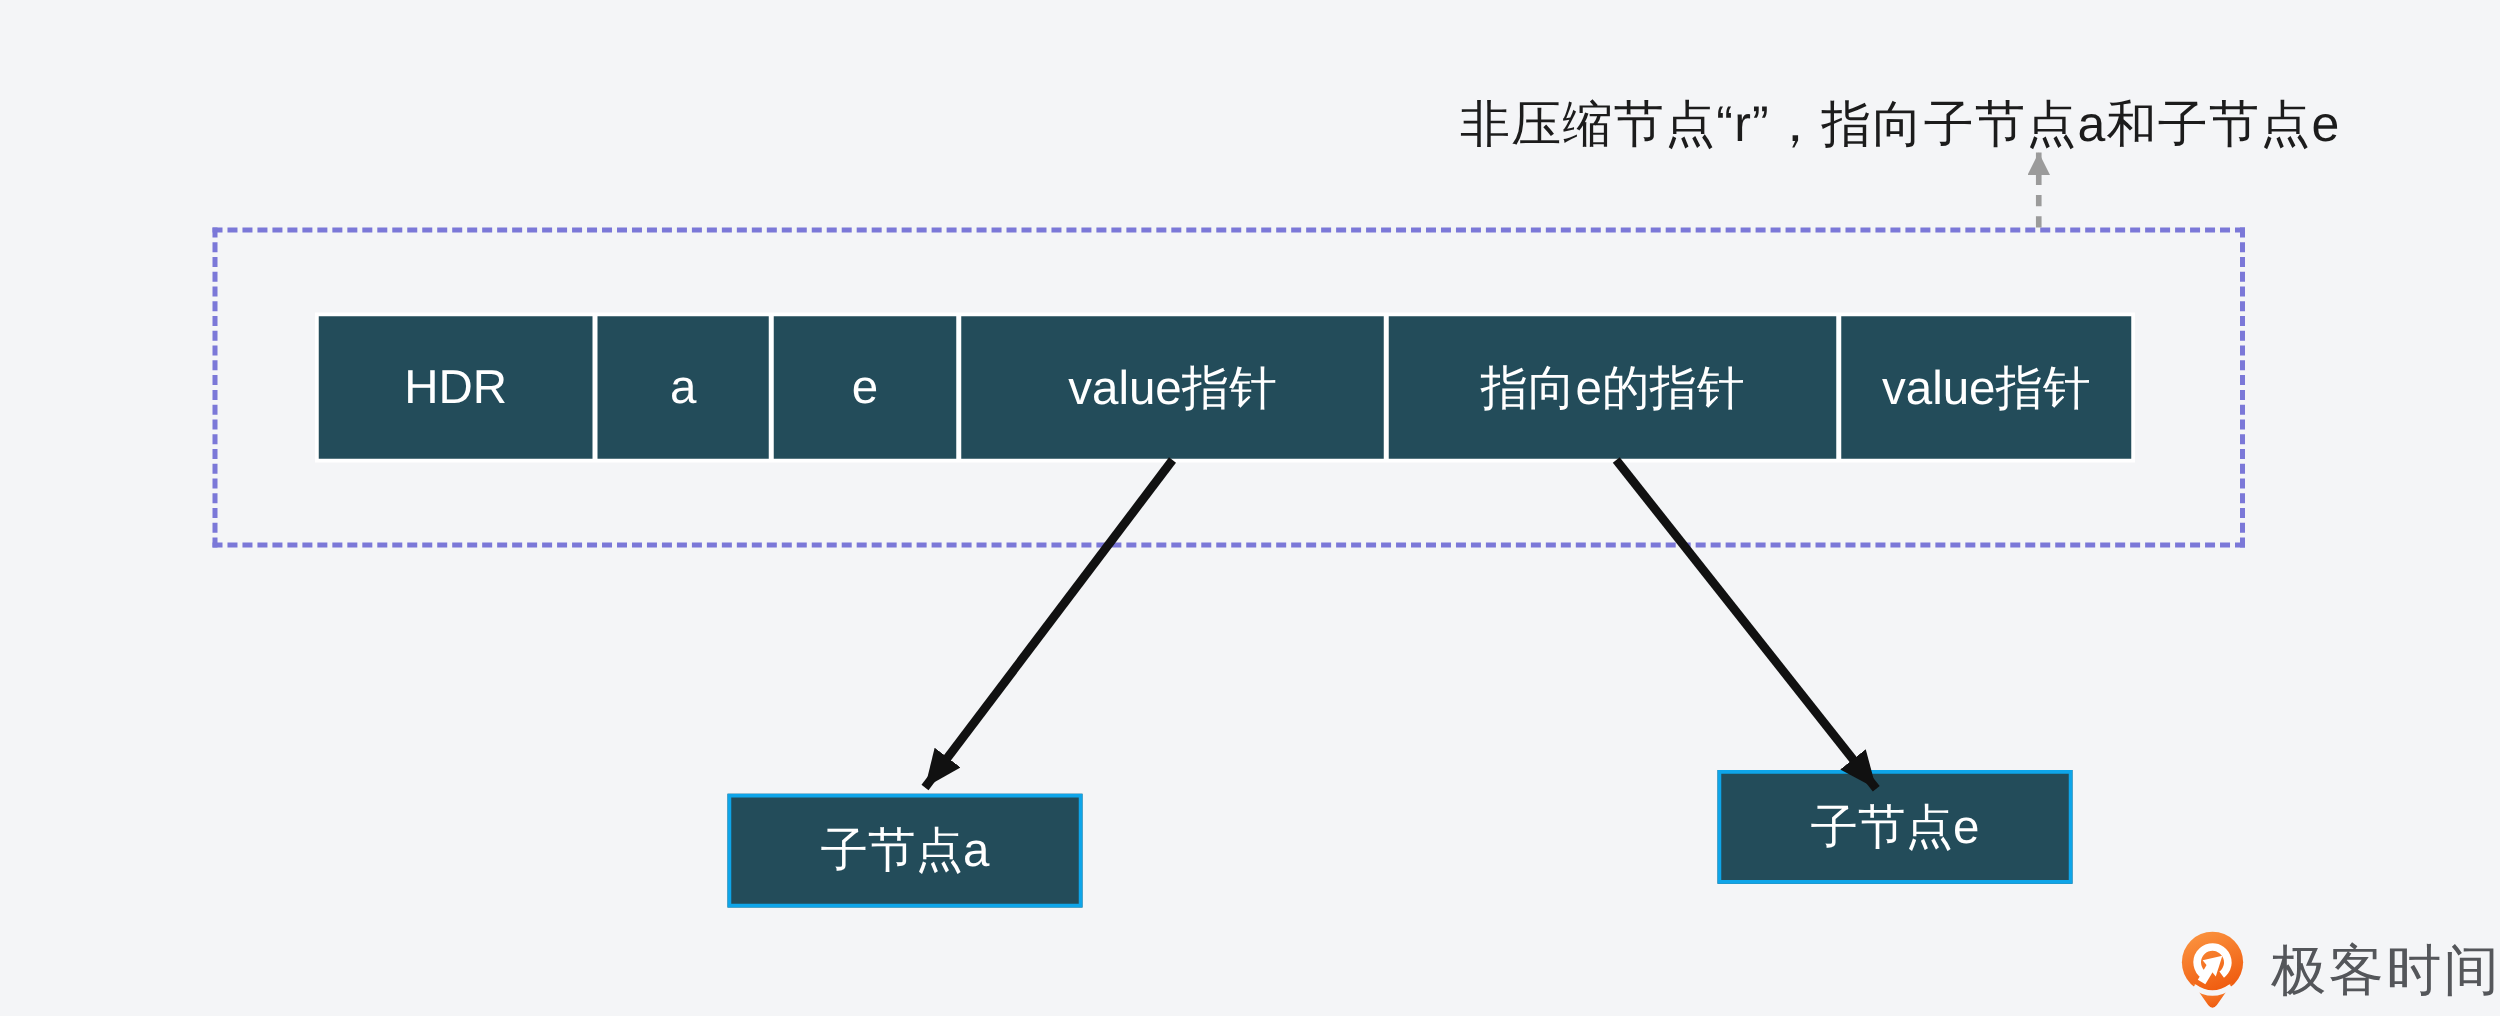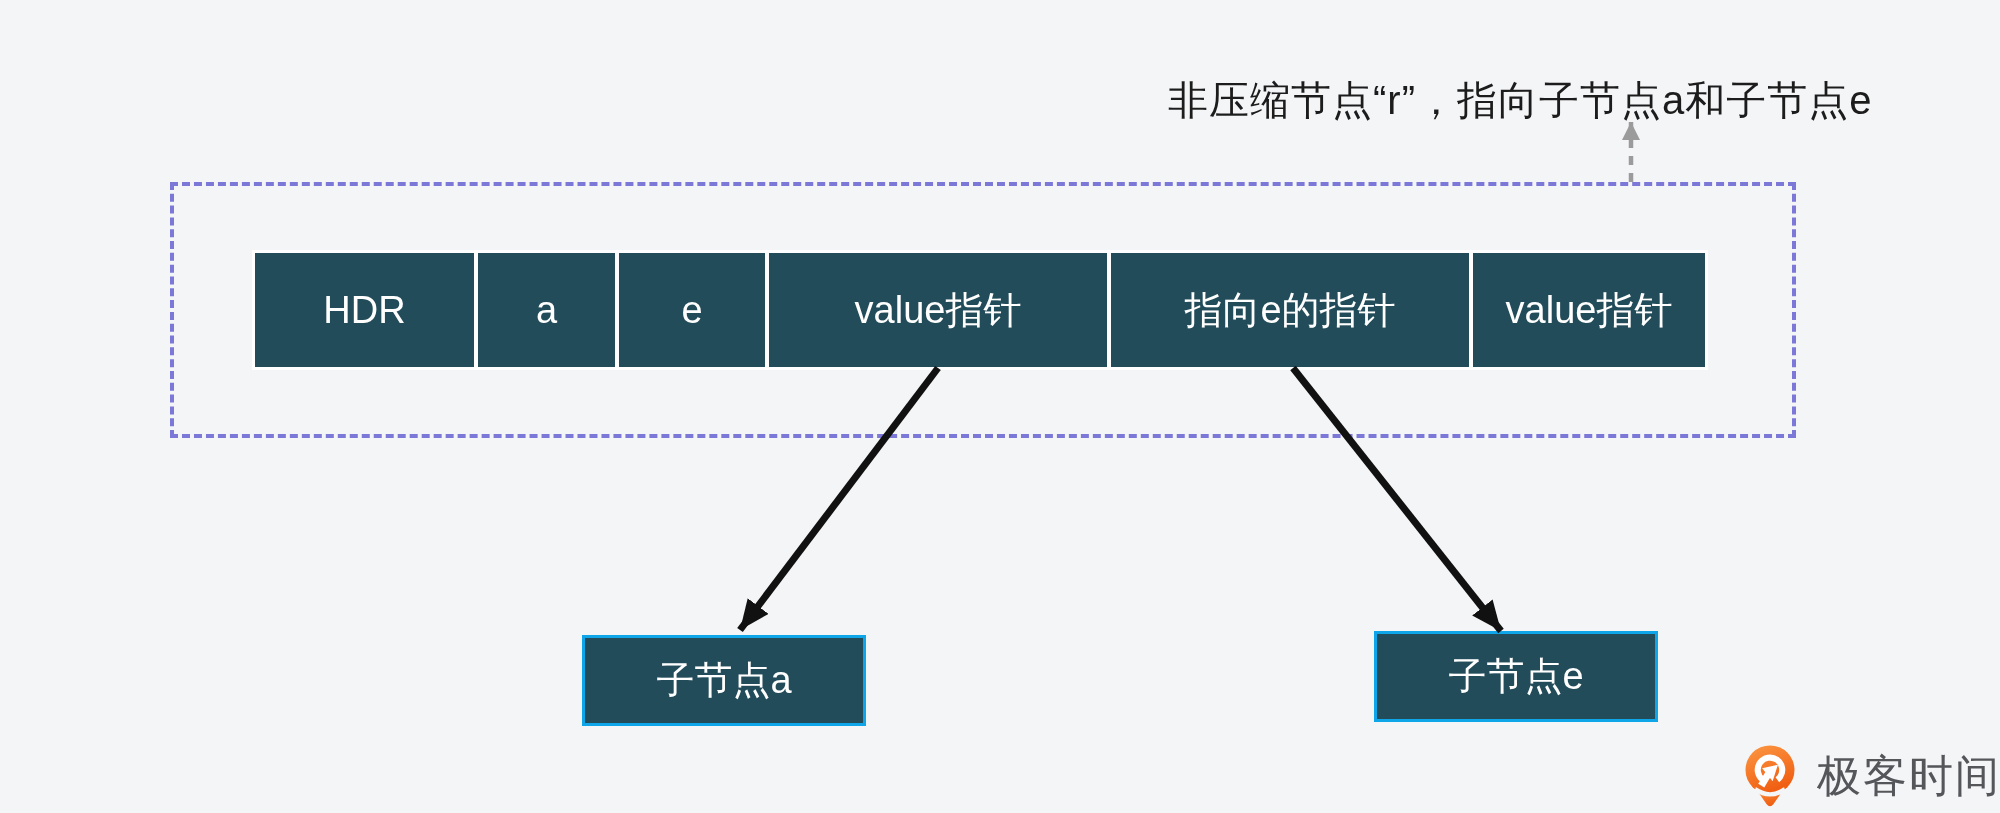--- a/index.html
+++ b/index.html
@@ -65,21 +65,21 @@
     background: #234c5a;
     border: 3px solid #0ea5e9;
     color: #ffffff;
     font-size: 38px;
     display: flex;
     align-items: center;
     justify-content: center;
     white-space: nowrap;
   }
   .child-a { left: 582px; top: 635px; }
-  .child-e { left: 1374px; top: 631px; }
+  .child-e { left: 1374px; top: 616px; }
   
   svg.arrows {
     position: absolute;
     left: 0; top: 0;
     width: 2000px; height: 813px;
     pointer-events: none;
   }
   
   .logo {
     position: absolute;

